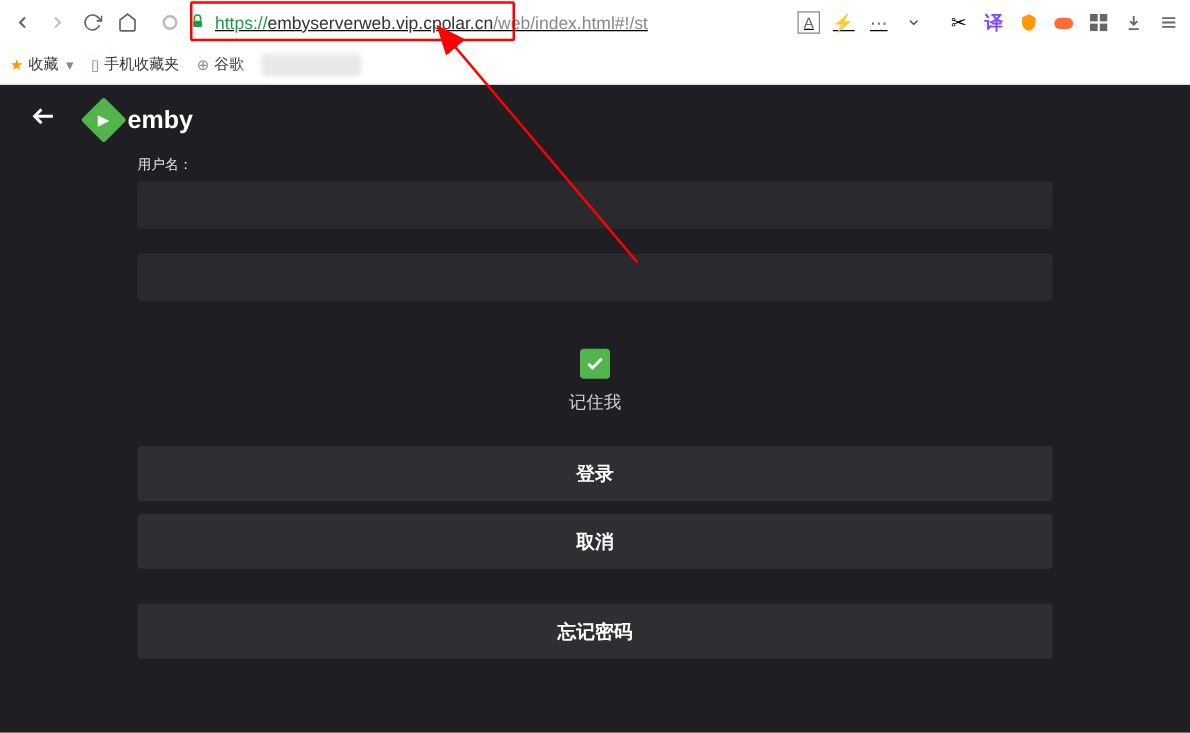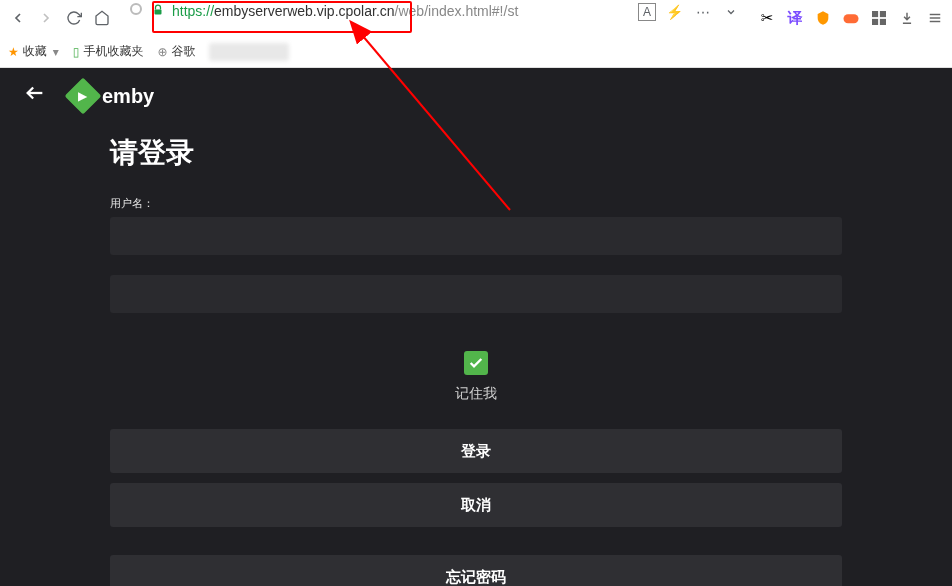--- a/index.html
+++ b/index.html
@@ -2,21 +2,21 @@
 <html><head>
   <meta charset="utf-8">
   <style>
     * { margin: 0; padding: 0; box-sizing: border-box; font-family: -apple-system, BlinkMacSystemFont, "Segoe UI", sans-serif; }
     body { width: 952px; height: 586px; overflow: hidden; background: #fff; position: relative; }
     
     
     .browser-bar { display: flex; align-items: center; height: 36px; padding: 0 8px; background: #fff; gap: 8px; }
     .nav-btn { width: 20px; height: 20px; display: flex; align-items: center; justify-content: center; color: #5f6368; cursor: pointer; }
     .nav-btn.disabled { color: #c0c0c0; }
-    .addr-container { flex: 1; display: flex; align-items: flex-start; height: 30px; padding: 0 10px; position: relative; }
+    .addr-container { flex: 1; display: flex; align-items: center; height: 30px; padding: 0 10px; position: relative; text-decoration: underline; }
     .lock-ico { color: #1a9c47; font-size: 13px; margin-right: 8px; }
     .url-highlight { position: absolute; left: 32px; top: -2px; width: 260px; height: 32px; border: 2px solid #ff0000; border-radius: 2px; }
     .url-text { font-size: 14px; color: #333; white-space: nowrap; }
     .url-text .protocol { color: #1a9c47; }
     .url-text .path { color: #888; }
     .addr-icons { display: flex; align-items: center; gap: 10px; margin-left: auto; }
     .addr-icon { width: 18px; height: 18px; display: flex; align-items: center; justify-content: center; color: #5f6368; font-size: 14px; }
     .right-icons { display: flex; align-items: center; gap: 10px; }
     .tool-icon { width: 18px; height: 18px; display: flex; align-items: center; justify-content: center; font-size: 15px; }
     
@@ -167,21 +167,20 @@
     </span>
     <div class="logo">
       <div class="logo-icon">
           <span>▶</span>
         </div>
       <span class="logo-text">emby</span>
     </div>
   </div>
 
   <div class="form-wrap">
-    <h1 class="page-title">请登录</h1>
     
     <div class="field-label colon">用户名</div>
     <input type="text" class="text-input" style="">
     
     <input type="password" class="text-input" style="">
     
     <div class="check-row">
       <div class="checkbox">
         <svg viewBox="0 0 24 24" fill="none" stroke="#fff" stroke-width="3.5">
             <polyline points="20 6 9 17 4 12"></polyline>

